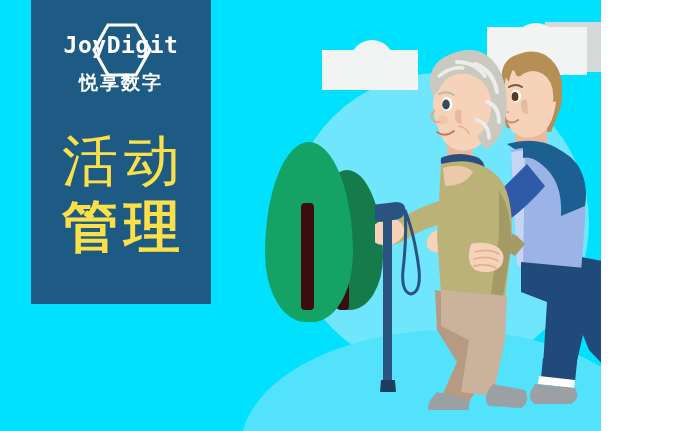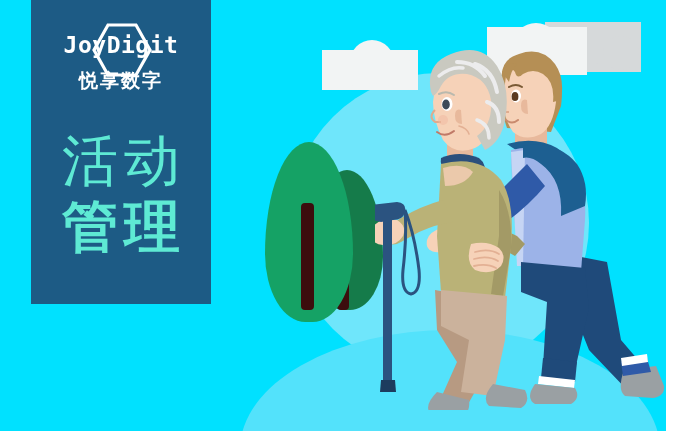--- a/index.html
+++ b/index.html
@@ -7,21 +7,21 @@
     margin: 0;
     padding: 0;
     background: #ffffff;
   }
   body {
     font-family: "Liberation Sans", "DejaVu Sans", sans-serif;
   }
 
   #banner {
     position: relative;
-    width: 666px;
+    width: 601px;
     height: 431px;
     overflow: hidden;
     background: #00e1ff;
   }
 
   
   #scene {
     position: absolute;
     inset: 0;
   }
@@ -145,27 +145,26 @@
 
   #logo-cn {
     position: relative;
     z-index: 2;
     margin-top: 16px;
     color: #ffffff;
     font-size: 19px;
     font-weight: bold;
     letter-spacing: 2px;
     line-height: 1;
-    font-family: Liberation Mono, monospace;
   }
 
   #title-block {
     margin-top: 18px;
     text-align: center;
-    color: #5eead4;
+    color: #fde047;
   }
   .title-line {
     font-size: 56px;
     line-height: 66px;
     letter-spacing: 6px;
     text-indent: 6px;
   }
   .title-line.l1 { font-weight: normal; }
   .title-line.l2 { font-weight: bold; text-align: center; }
 </style>

